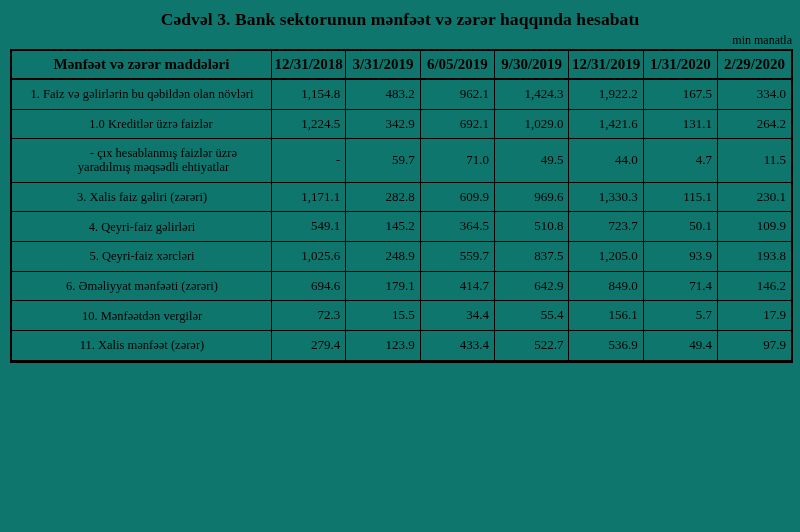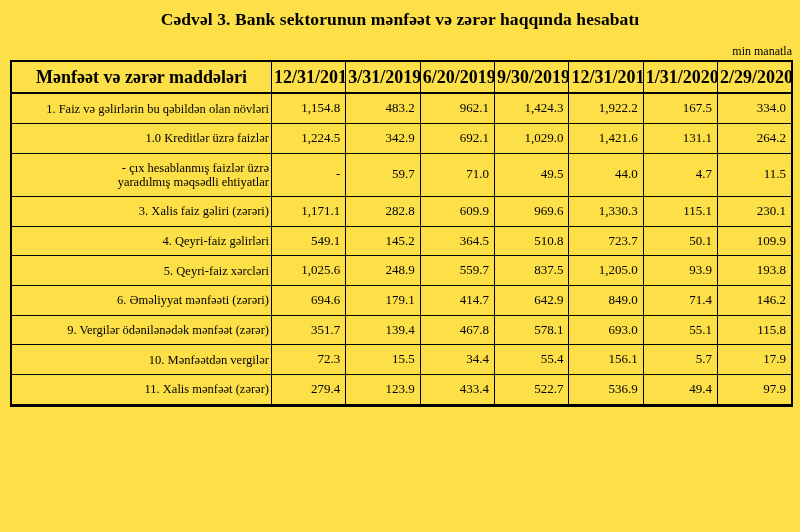--- a/index.html
+++ b/index.html
@@ -6,61 +6,61 @@
     margin: 0;
     padding: 0;
     background: #ffffff;
     color: #000000;
     font-family: "Liberation Serif", "DejaVu Serif", serif;
   }
   .page {
     position: relative;
     width: 800px;
     height: 532px;
-    background: #fde047;
+    background: #0f766e;
     overflow: hidden;
   }
   .title {
     margin: 9px 0 0 0;
     text-align: center;
     font-size: 17.5px;
     font-weight: bold;
     letter-spacing: 0.1px;
   }
   .unit-note {
     text-align: right;
     font-size: 12px;
-    margin: 14px 8px 1px 0;
+    margin: 3px 8px 1px 0;
   }
   table.pl {
     border-collapse: collapse;
     table-layout: fixed;
     width: 783px;
     margin-left: 10px;
     border: 2px solid #000;
     border-bottom-width: 3px;
   }
   table.pl th, table.pl td {
     border: 1px solid #000;
     vertical-align: middle;
     line-height: 1.13;
     overflow: hidden;
   }
   table.pl thead th {
     font-weight: bold;
     text-align: center;
-    font-size: 18px;
+    font-size: 15px;
     padding: 5px 2px;
     border-bottom-width: 2px;
   }
   table.pl thead th.first {
     width: 255px;
   }
   td.label {
-    text-align: right;
+    text-align: center;
     font-size: 12.5px;
     padding: 7px 2px 7px 3px;
   }
   td.label.indent1 { padding-left: 21px; }
   td.label.hang { padding-left: 26px; }
   td.label.hang span {
     display: inline-block;
     max-width: 205px;
     text-indent: 20px;
   }
@@ -76,21 +76,21 @@
 
 <div class="page">
   <div class="title">Cədvəl 3. Bank sektorunun mənfəət və zərər haqqında hesabatı</div>
   <div class="unit-note">min manatla</div>
   <table class="pl">
     <thead>
       <tr id="header-row">
           <th class="first">Mənfəət və zərər maddələri</th>
           <th>12/31/2018</th>
           <th>3/31/2019</th>
-          <th>6/20/2019</th>
+          <th>6/05/2019</th>
           <th>9/30/2019</th>
           <th>12/31/2019</th>
           <th>1/31/2020</th>
           <th>2/29/2020</th>
         </tr>
     </thead>
     <tbody id="table-body">
         <tr>
           <td class="label"><span>1. Faiz və gəlirlərin bu qəbildən olan növləri</span></td>
           <td class="num">1,154.8</td>
@@ -155,30 +155,20 @@
           <td class="label"><span>6. Əməliyyat mənfəəti (zərəri)</span></td>
           <td class="num">694.6</td>
           <td class="num">179.1</td>
           <td class="num">414.7</td>
           <td class="num">642.9</td>
           <td class="num">849.0</td>
           <td class="num">71.4</td>
           <td class="num">146.2</td>
         </tr>
         <tr>
-          <td class="label"><span>9. Vergilər ödənilənədək mənfəət (zərər)</span></td>
-          <td class="num">351.7</td>
-          <td class="num">139.4</td>
-          <td class="num">467.8</td>
-          <td class="num">578.1</td>
-          <td class="num">693.0</td>
-          <td class="num">55.1</td>
-          <td class="num">115.8</td>
-        </tr>
-        <tr>
           <td class="label"><span>10. Mənfəətdən vergilər</span></td>
           <td class="num">72.3</td>
           <td class="num">15.5</td>
           <td class="num">34.4</td>
           <td class="num">55.4</td>
           <td class="num">156.1</td>
           <td class="num">5.7</td>
           <td class="num">17.9</td>
         </tr>
         <tr>

